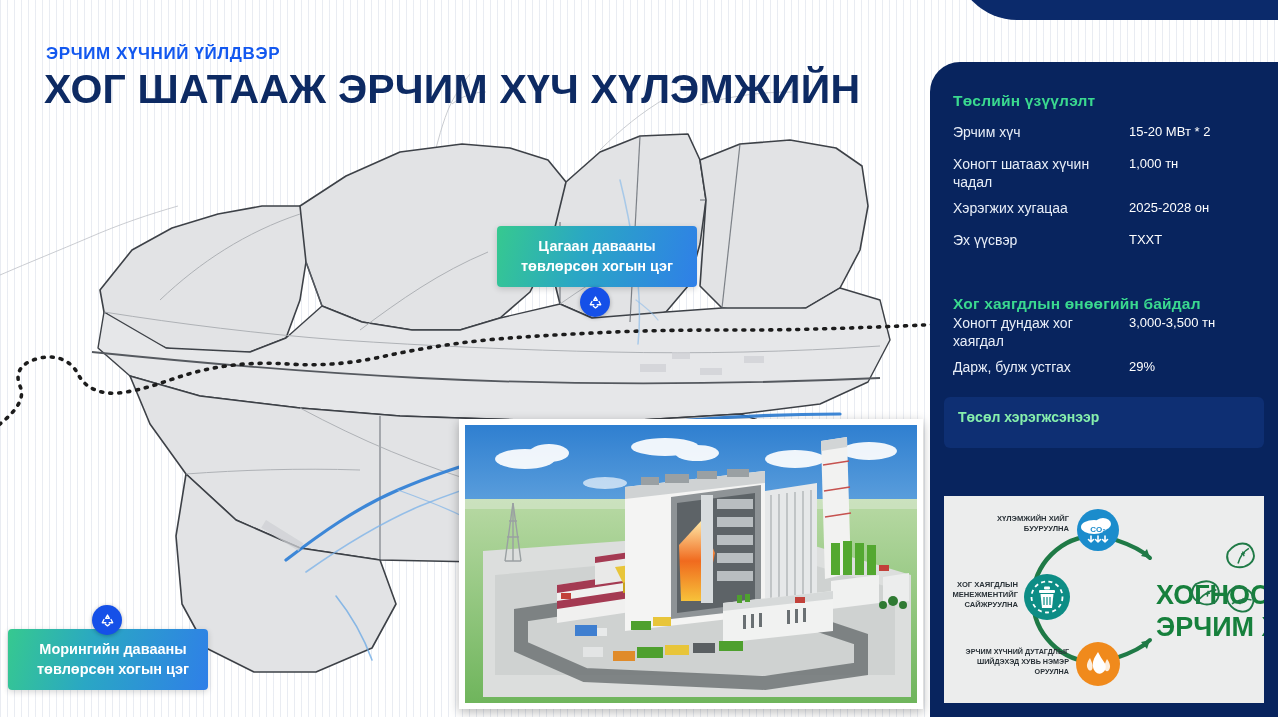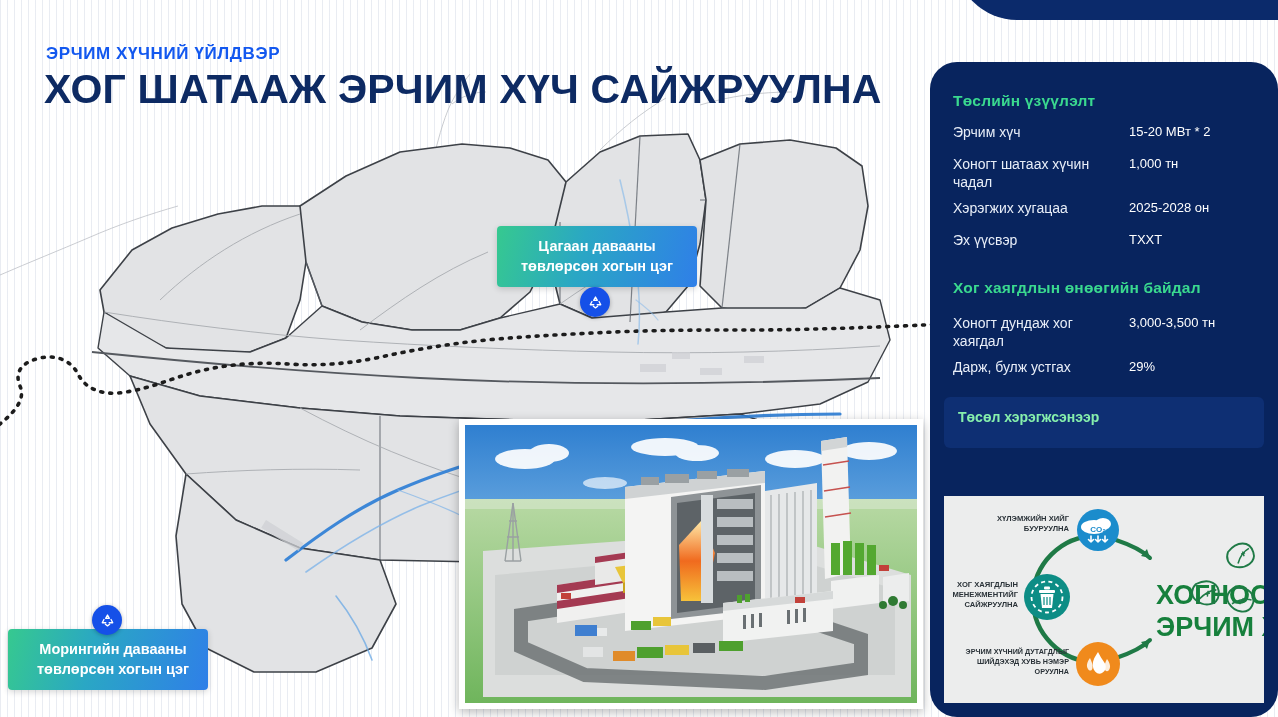--- a/index.html
+++ b/index.html
@@ -58,34 +58,34 @@
   .photo{
     position:absolute;left:459px;top:419px;width:464px;height:290px;
     background:#fff;padding:6px;box-sizing:border-box;
     box-shadow:0 3px 10px rgba(0,0,0,0.28);
   }
   .photo svg{display:block;width:100%;height:100%;}
 
   
   .panel{
     position:absolute;left:930px;top:62px;width:348px;height:655px;
-    background:#08245e;border-top-left-radius:30px;border-radius:27px;
+    background:#08245e;border-top-left-radius:30px;
   }
   .swoosh{
     position:absolute;left:955px;top:-42px;width:340px;height:62px;
     background:#0b2a6b;border-bottom-left-radius:70px;
   }
   .panel-inner{position:absolute;left:0;top:0;width:100%;height:100%;}
 
   .sec-title{
     position:absolute;color:#3ad98f;font-size:15.5px;font-weight:bold;
     left:23px;letter-spacing:0.2px;
   }
   #sec-1{top:30px;}
-  #sec-2{top:217px;}
+  #sec-2{top:233px;}
 
   .row{position:absolute;left:23px;width:305px;}
   .row .k{
     position:absolute;left:0;top:0;width:150px;
     color:#e8eef8;font-size:14px;line-height:1.25;
   }
   .row .v{
     position:absolute;left:176px;top:0;
     color:#ffffff;font-size:13px;font-weight:normal;white-space:nowrap;
   }
@@ -205,21 +205,21 @@
           <rect x="640" y="364" width="26" height="8"></rect>
           <rect x="672" y="352" width="18" height="7"></rect>
           <rect x="700" y="368" width="22" height="7"></rect>
           <rect x="744" y="356" width="20" height="7"></rect>
         </g>
       </g>
     </svg>
   </div>
 
   <div class="eyebrow">ЭРЧИМ ХҮЧНИЙ ҮЙЛДВЭР</div>
-  <div class="headline">ХОГ ШАТААЖ ЭРЧИМ ХҮЧ САЙЖРУУЛНА</div>
+  <div class="headline">ХОГ ШАТААЖ ЭРЧИМ ХҮЧ ХҮЛЭМЖИЙН</div>
 
   <div class="pill" id="pill-tsagaan">Цагаан давааны төвлөрсөн хогын цэг</div>
   <div class="marker" id="marker-tsagaan">
     <svg width="17" height="17" viewBox="0 0 24 24" fill="none" stroke="#ffffff" stroke-width="1.9" stroke-linecap="round" stroke-linejoin="round">
       <path d="M12 4.2 L14.6 8.8 L9.4 8.8 Z"></path>
       <path d="M7.0 10.6 L4.6 15.2 L9.6 15.2"></path>
       <path d="M17.0 10.6 L19.4 15.2 L14.4 15.2"></path>
       <path d="M9.0 17.4 L12 19.6 L15.0 17.4"></path>
     </svg>
   </div>

